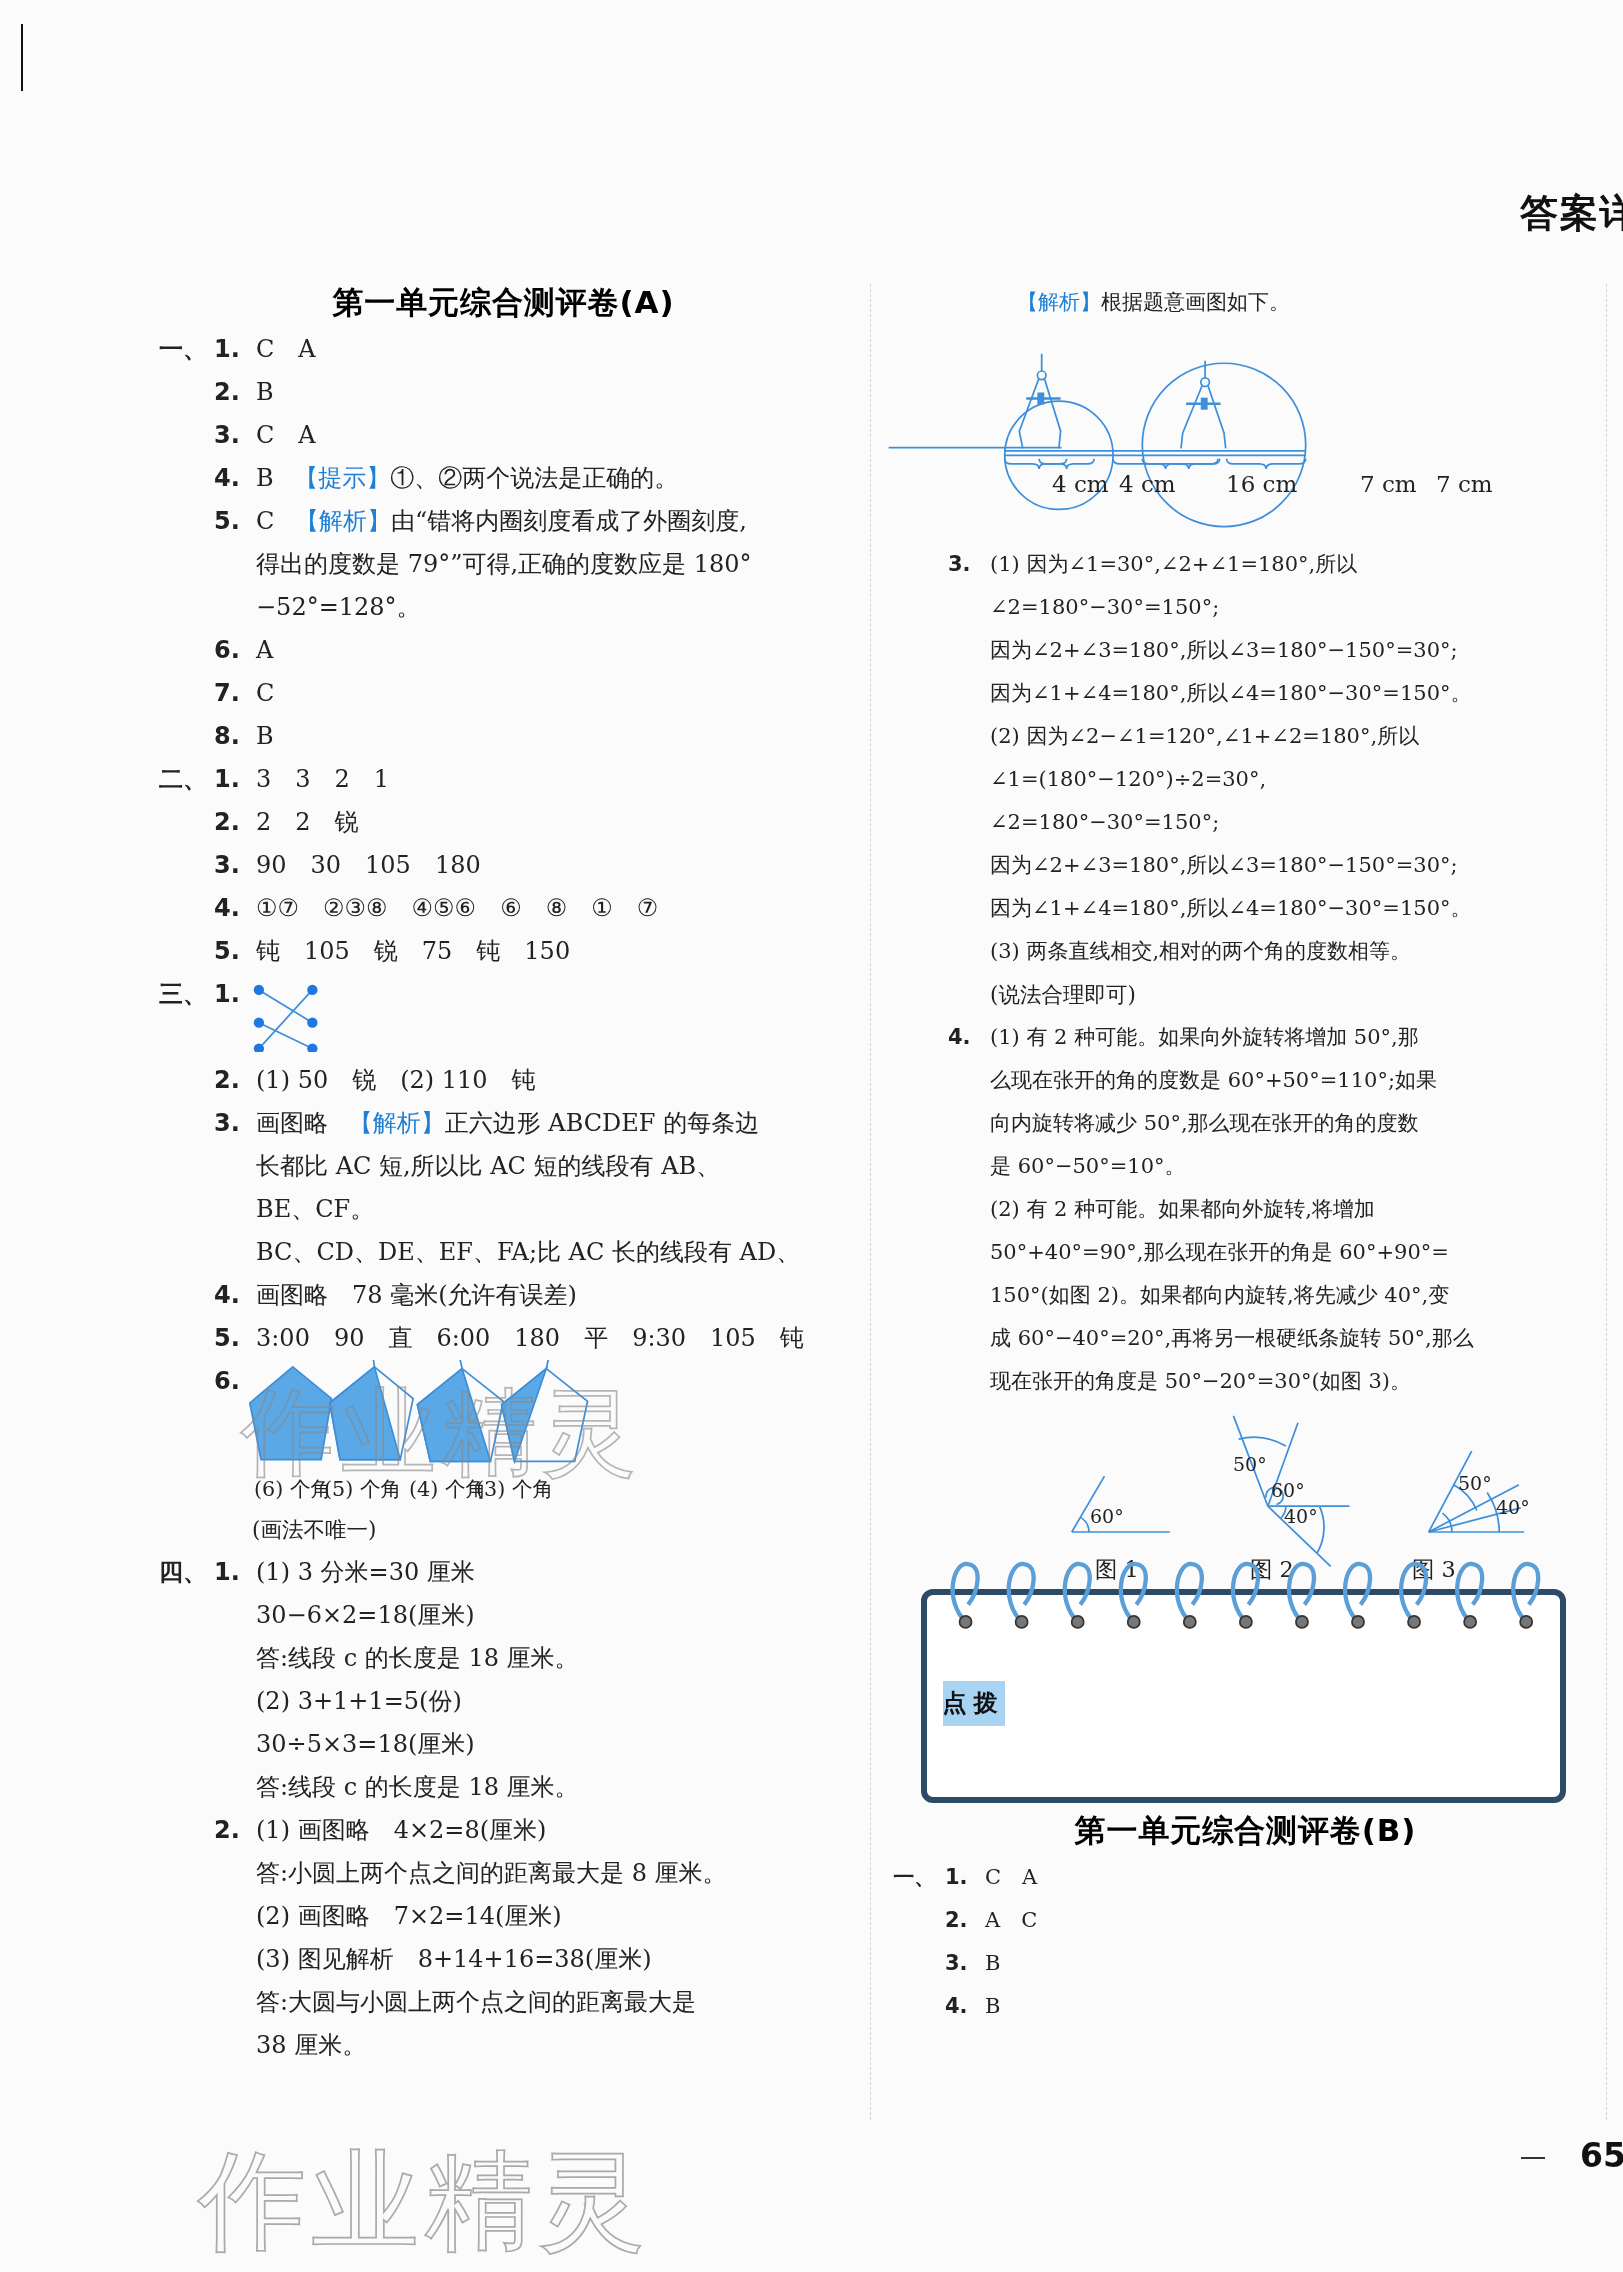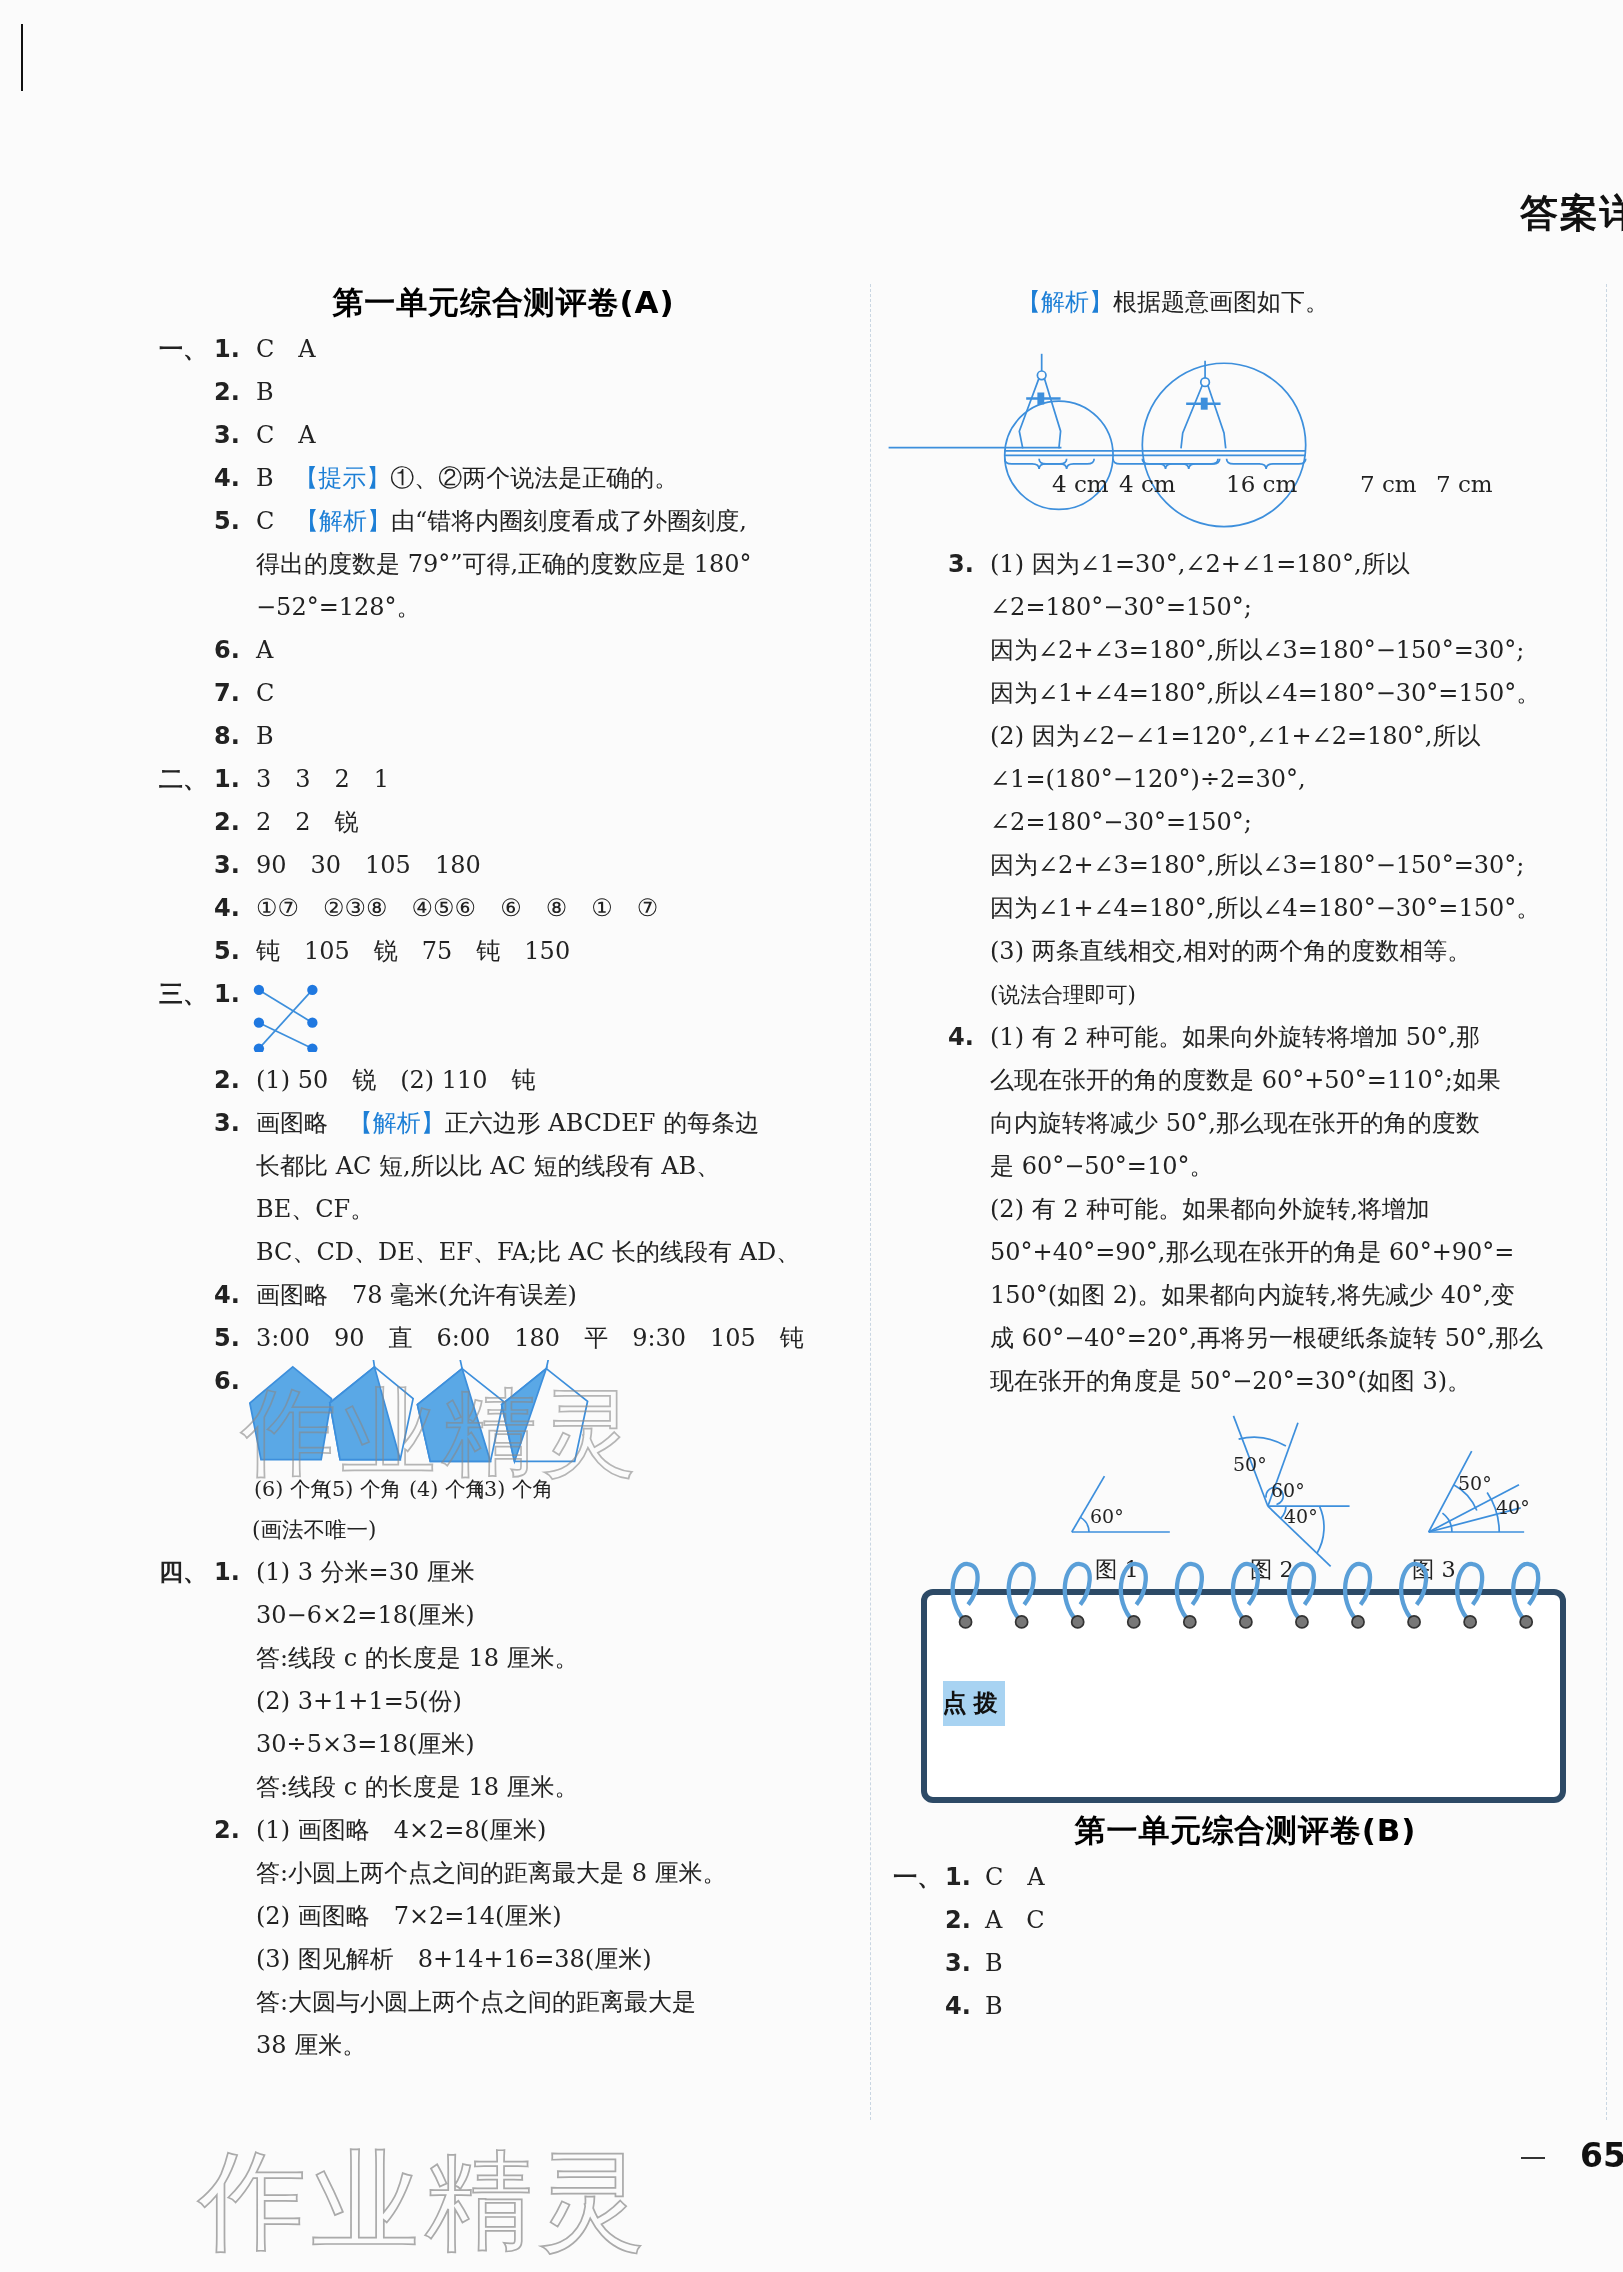--- a/index.html
+++ b/index.html
@@ -39,21 +39,21 @@
     position: relative; font-size: 24px; line-height: 43px; height: 43px;
     white-space: nowrap;
   }
   .line .sec { position: absolute; left: 0; font-family: "DejaVu Sans", sans-serif; font-weight: bold; }
   .line .num { position: absolute; left: 55px; font-family: "DejaVu Sans", sans-serif; font-weight: bold; }
   .line .txt { position: absolute; left: 97px; }
   .line .cont { position: absolute; left: 97px; }
   .tag { color: #1d7fd6; }
   .gap { display: inline-block; width: 20.7px; }
 
-  .r-line { position: relative; font-size: 24px; line-height: 43px; height: 43px; white-space: nowrap; }
+  .r-line { position: relative; font-size: 21px; line-height: 43px; height: 43px; white-space: nowrap; }
   .r-line .num { position: absolute; left: 60px; font-family: "DejaVu Sans", sans-serif; font-weight: bold; }
   .r-line .txt { position: absolute; left: 102px; }
   .r-line .sec { position: absolute; left: 5.2px; font-family: "DejaVu Sans", sans-serif; font-weight: bold; }
 
   .fig { position: relative; }
   .fig svg { display: block; }
 
   .tip-box {
     position: relative; margin-left: 33px; width: 645px; height: 214px;
     border: 6.9px solid #2d4a66; border-radius: 12px; background: #fff;

